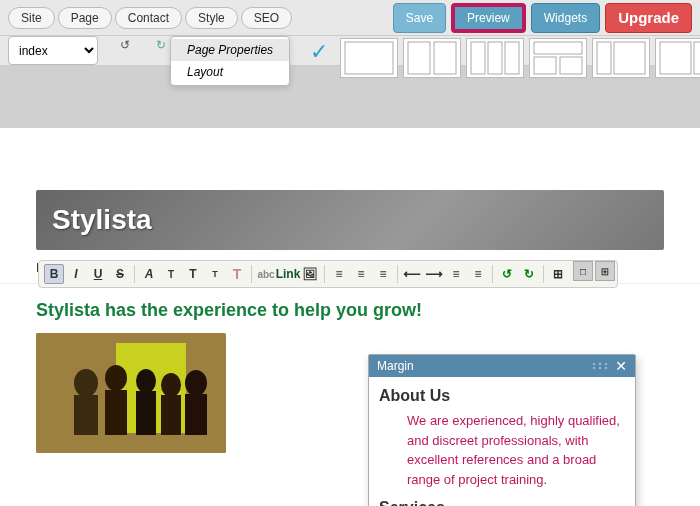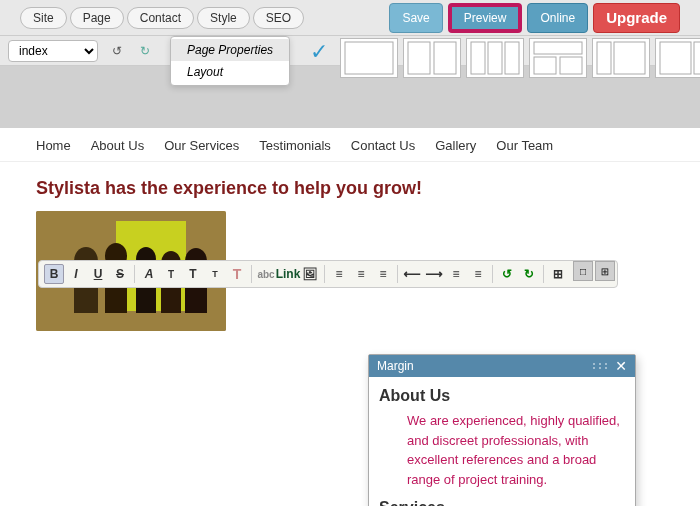--- a/index.html
+++ b/index.html
@@ -5,21 +5,21 @@
     * { box-sizing: border-box; margin: 0; padding: 0; }
     body { font-family: Arial, sans-serif; font-size: 13px; background: #d0d0d0; width: 700px; height: 506px; overflow: hidden; position: relative; }
 
     
     .top-bar {
       background: #e8e8e8;
       border-bottom: 1px solid #ccc;
       height: 36px;
       display: flex;
       align-items: center;
-      padding: 0 20px;
+      padding: 0 8px;
       gap: 4px;
     }
     .top-bar-tabs {
       display: flex;
       gap: 3px;
       flex: 1;
     }
     .tab-btn {
       background: #f5f5f5;
       border: 1px solid #bbb;
@@ -70,23 +70,22 @@
       cursor: pointer;
       font-weight: bold;
     }
 
     
     .second-bar {
       background: #e8e8e8;
       border-bottom: 1px solid #ccc;
       height: 30px;
       display: flex;
-      align-items: center;
       padding: 0 8px;
-      gap: 10px;
+      gap: 18px;
       position: relative;
     }
     .page-select {
       border: 1px solid #bbb;
       border-radius: 4px;
       padding: 2px 6px;
       font-size: 12px;
       background: white;
       width: 90px;
     }
@@ -233,21 +232,21 @@
       text-decoration: none;
     }
 
     
     .page-content {
       padding: 16px 36px;
     }
     .page-headline {
       font-size: 18px;
       font-weight: bold;
-      color: #7f1d1d;
+      color: #15803d;
       margin-bottom: 12px;
     }
     .page-image {
       width: 190px;
       height: 120px;
       background: linear-gradient(135deg, #8B7355 0%, #A0895C 30%, #c8b060 50%, #d4c080 60%, #8B7355 100%);
       border-radius: 2px;
       float: left;
       margin-right: 12px;
       position: relative;
@@ -320,21 +319,21 @@
   <div class="top-bar-tabs">
     <button class="tab-btn">Site</button>
     <button class="tab-btn">Page</button>
     <button class="tab-btn">Contact</button>
     <button class="tab-btn">Style</button>
     <button class="tab-btn">SEO</button>
   </div>
   <div class="top-bar-actions">
     <button class="btn-save">Save</button>
     <button class="btn-preview">Preview</button>
-    <button class="btn-publish">Online</button>
+    <button class="btn-publish">Widgets</button>
     <button class="btn-upgrade">Upgrade</button>
   </div>
 </div>
 
 <div class="second-bar">
   <select class="page-select">
     <option>index</option>
   </select>
   <div class="icon-btn">↺</div>
   <div class="icon-btn" style="color:#5a9;">↻</div>
@@ -426,20 +425,23 @@
     <div class="rte-btn" style="color:green;">↻</div>
     <div class="rte-sep"></div>
     <div class="rte-btn">⊞</div>
     <div class="rte-btn">⊟</div>
     <div style="position:absolute;right:2px;top:0;display:flex;gap:2px;">
       <div class="rte-corner-btn">□</div>
       <div class="rte-corner-btn">⊞</div>
     </div>
   </div>
 
+  <div class="site-header">
+    <span class="site-title">Stylista</span>
+  </div>
 
   <div class="nav-bar">
     <a class="nav-item">Home</a>
     <a class="nav-item">About Us</a>
     <a class="nav-item">Our Services</a>
     <a class="nav-item">Testimonials</a>
     <a class="nav-item">Contact Us</a>
     <a class="nav-item">Gallery</a>
     <a class="nav-item">Our Team</a>
   </div>

